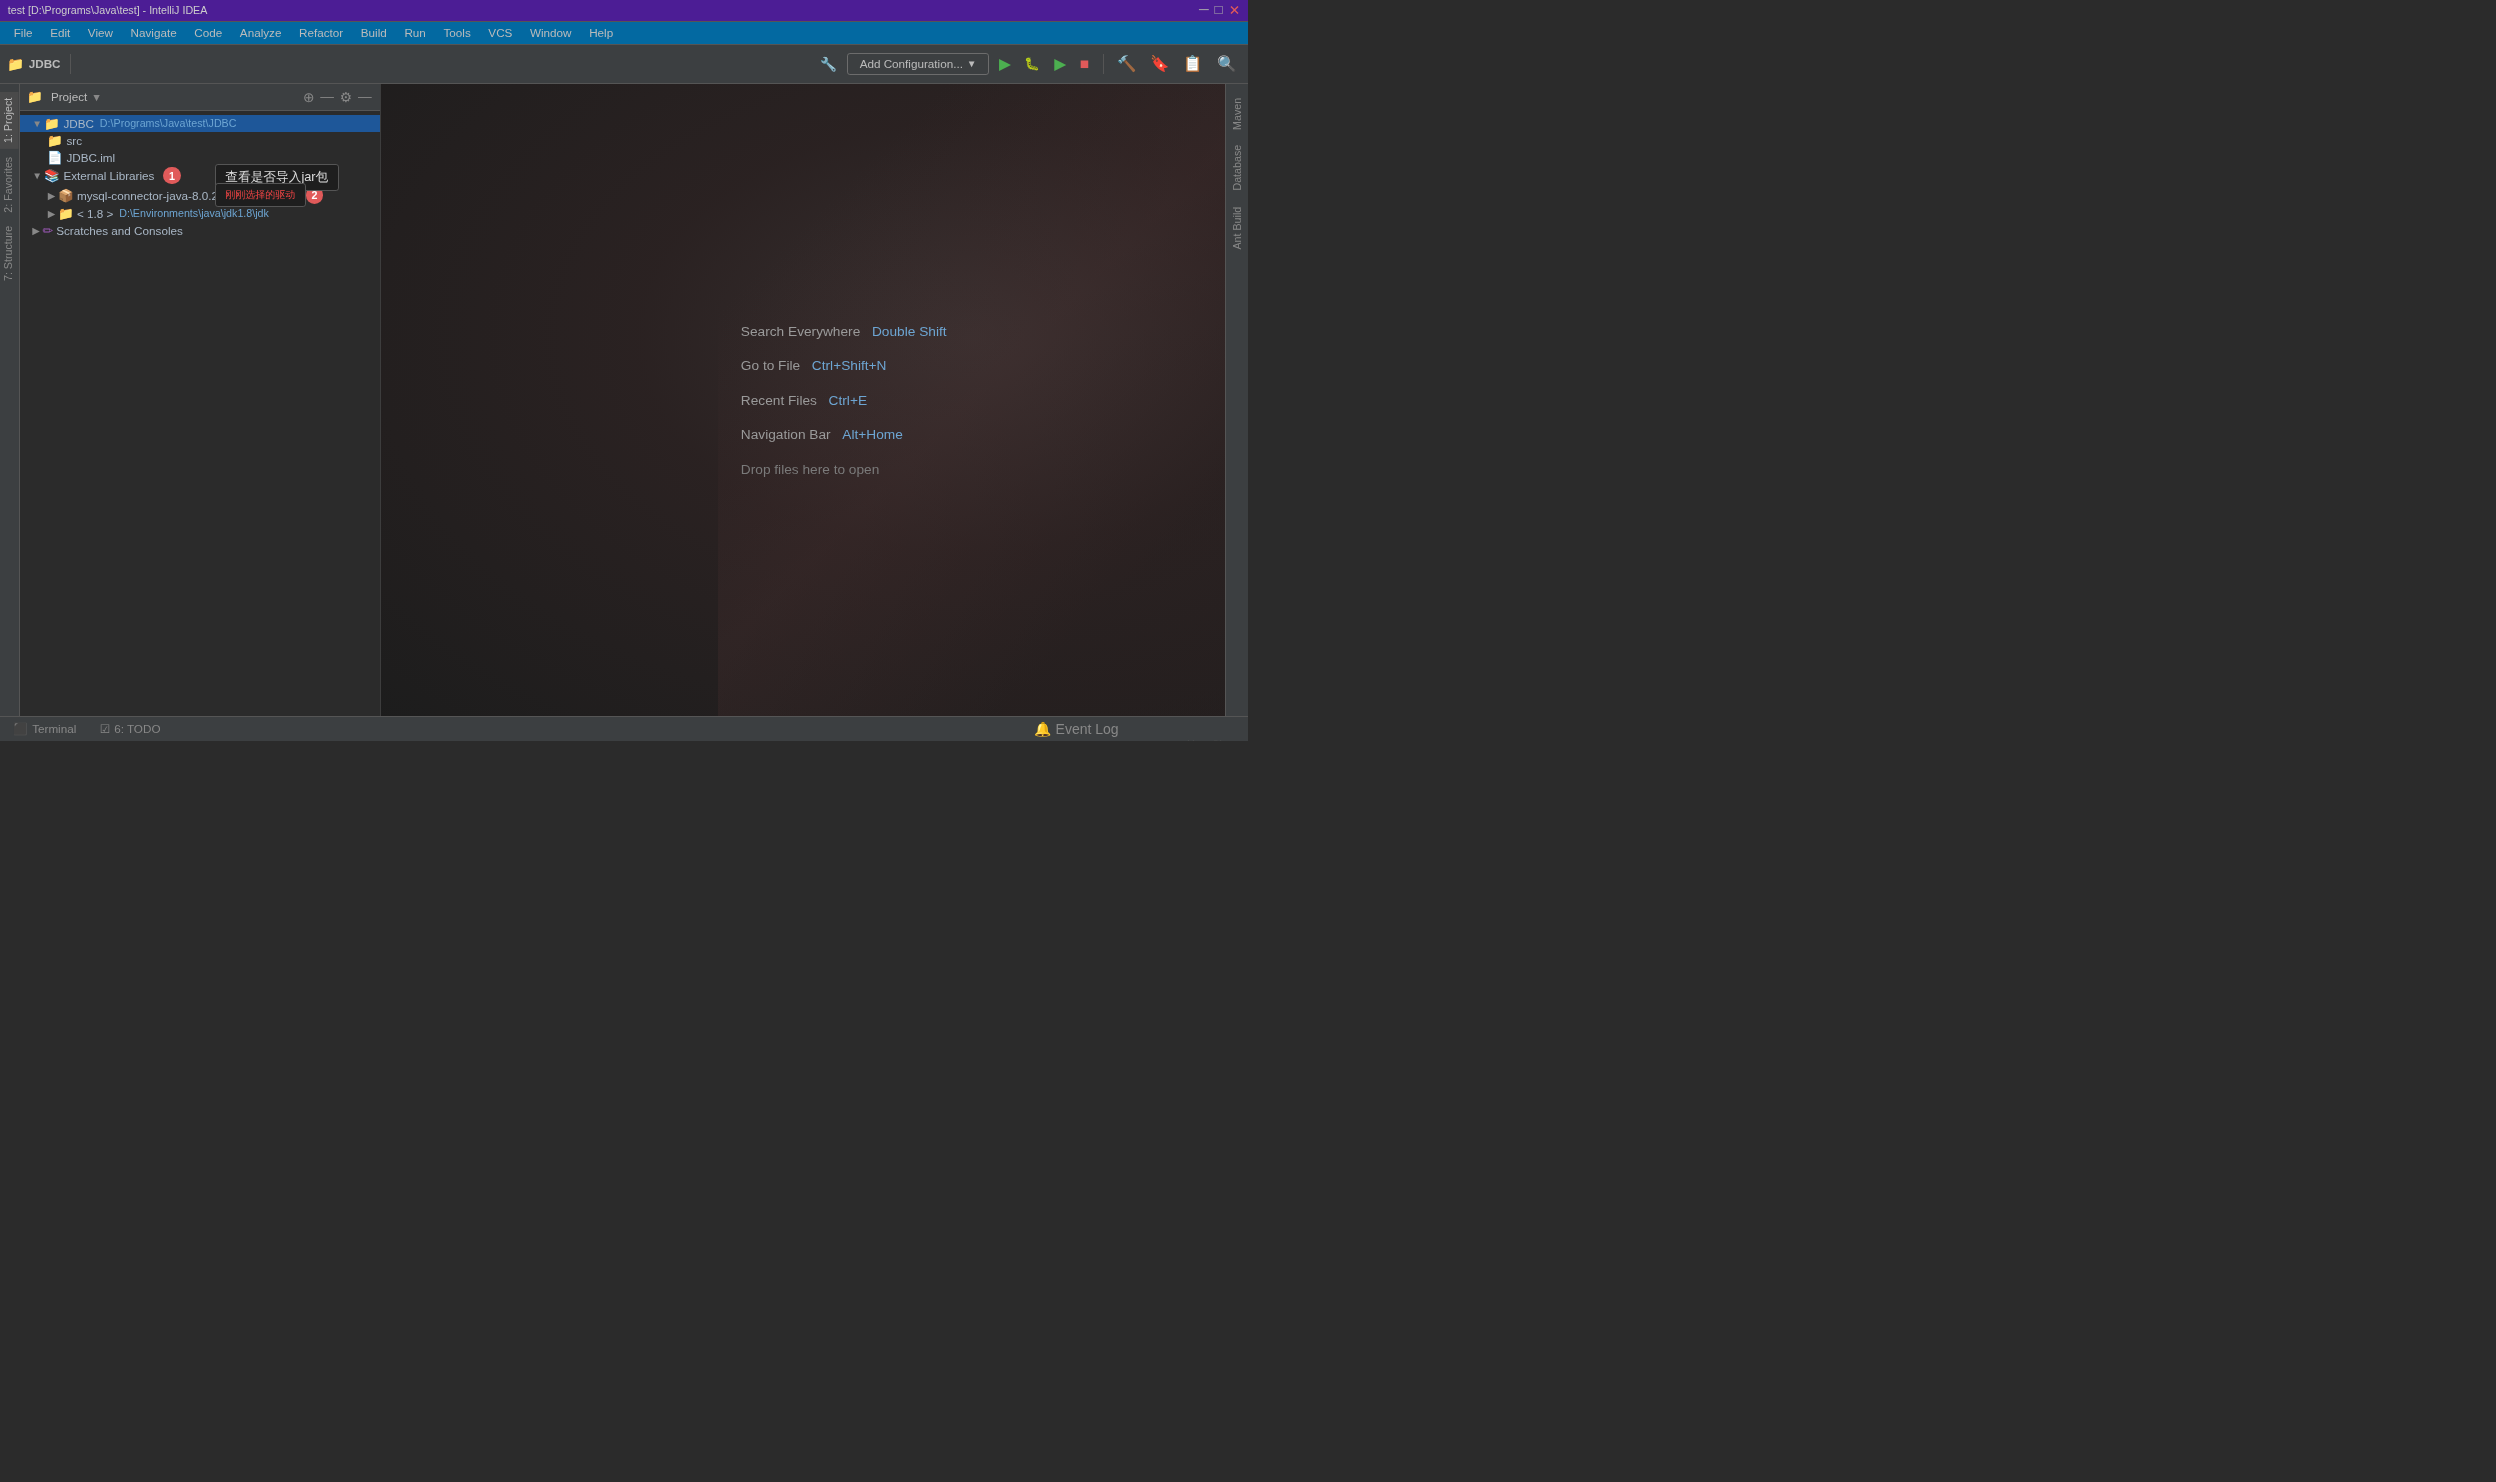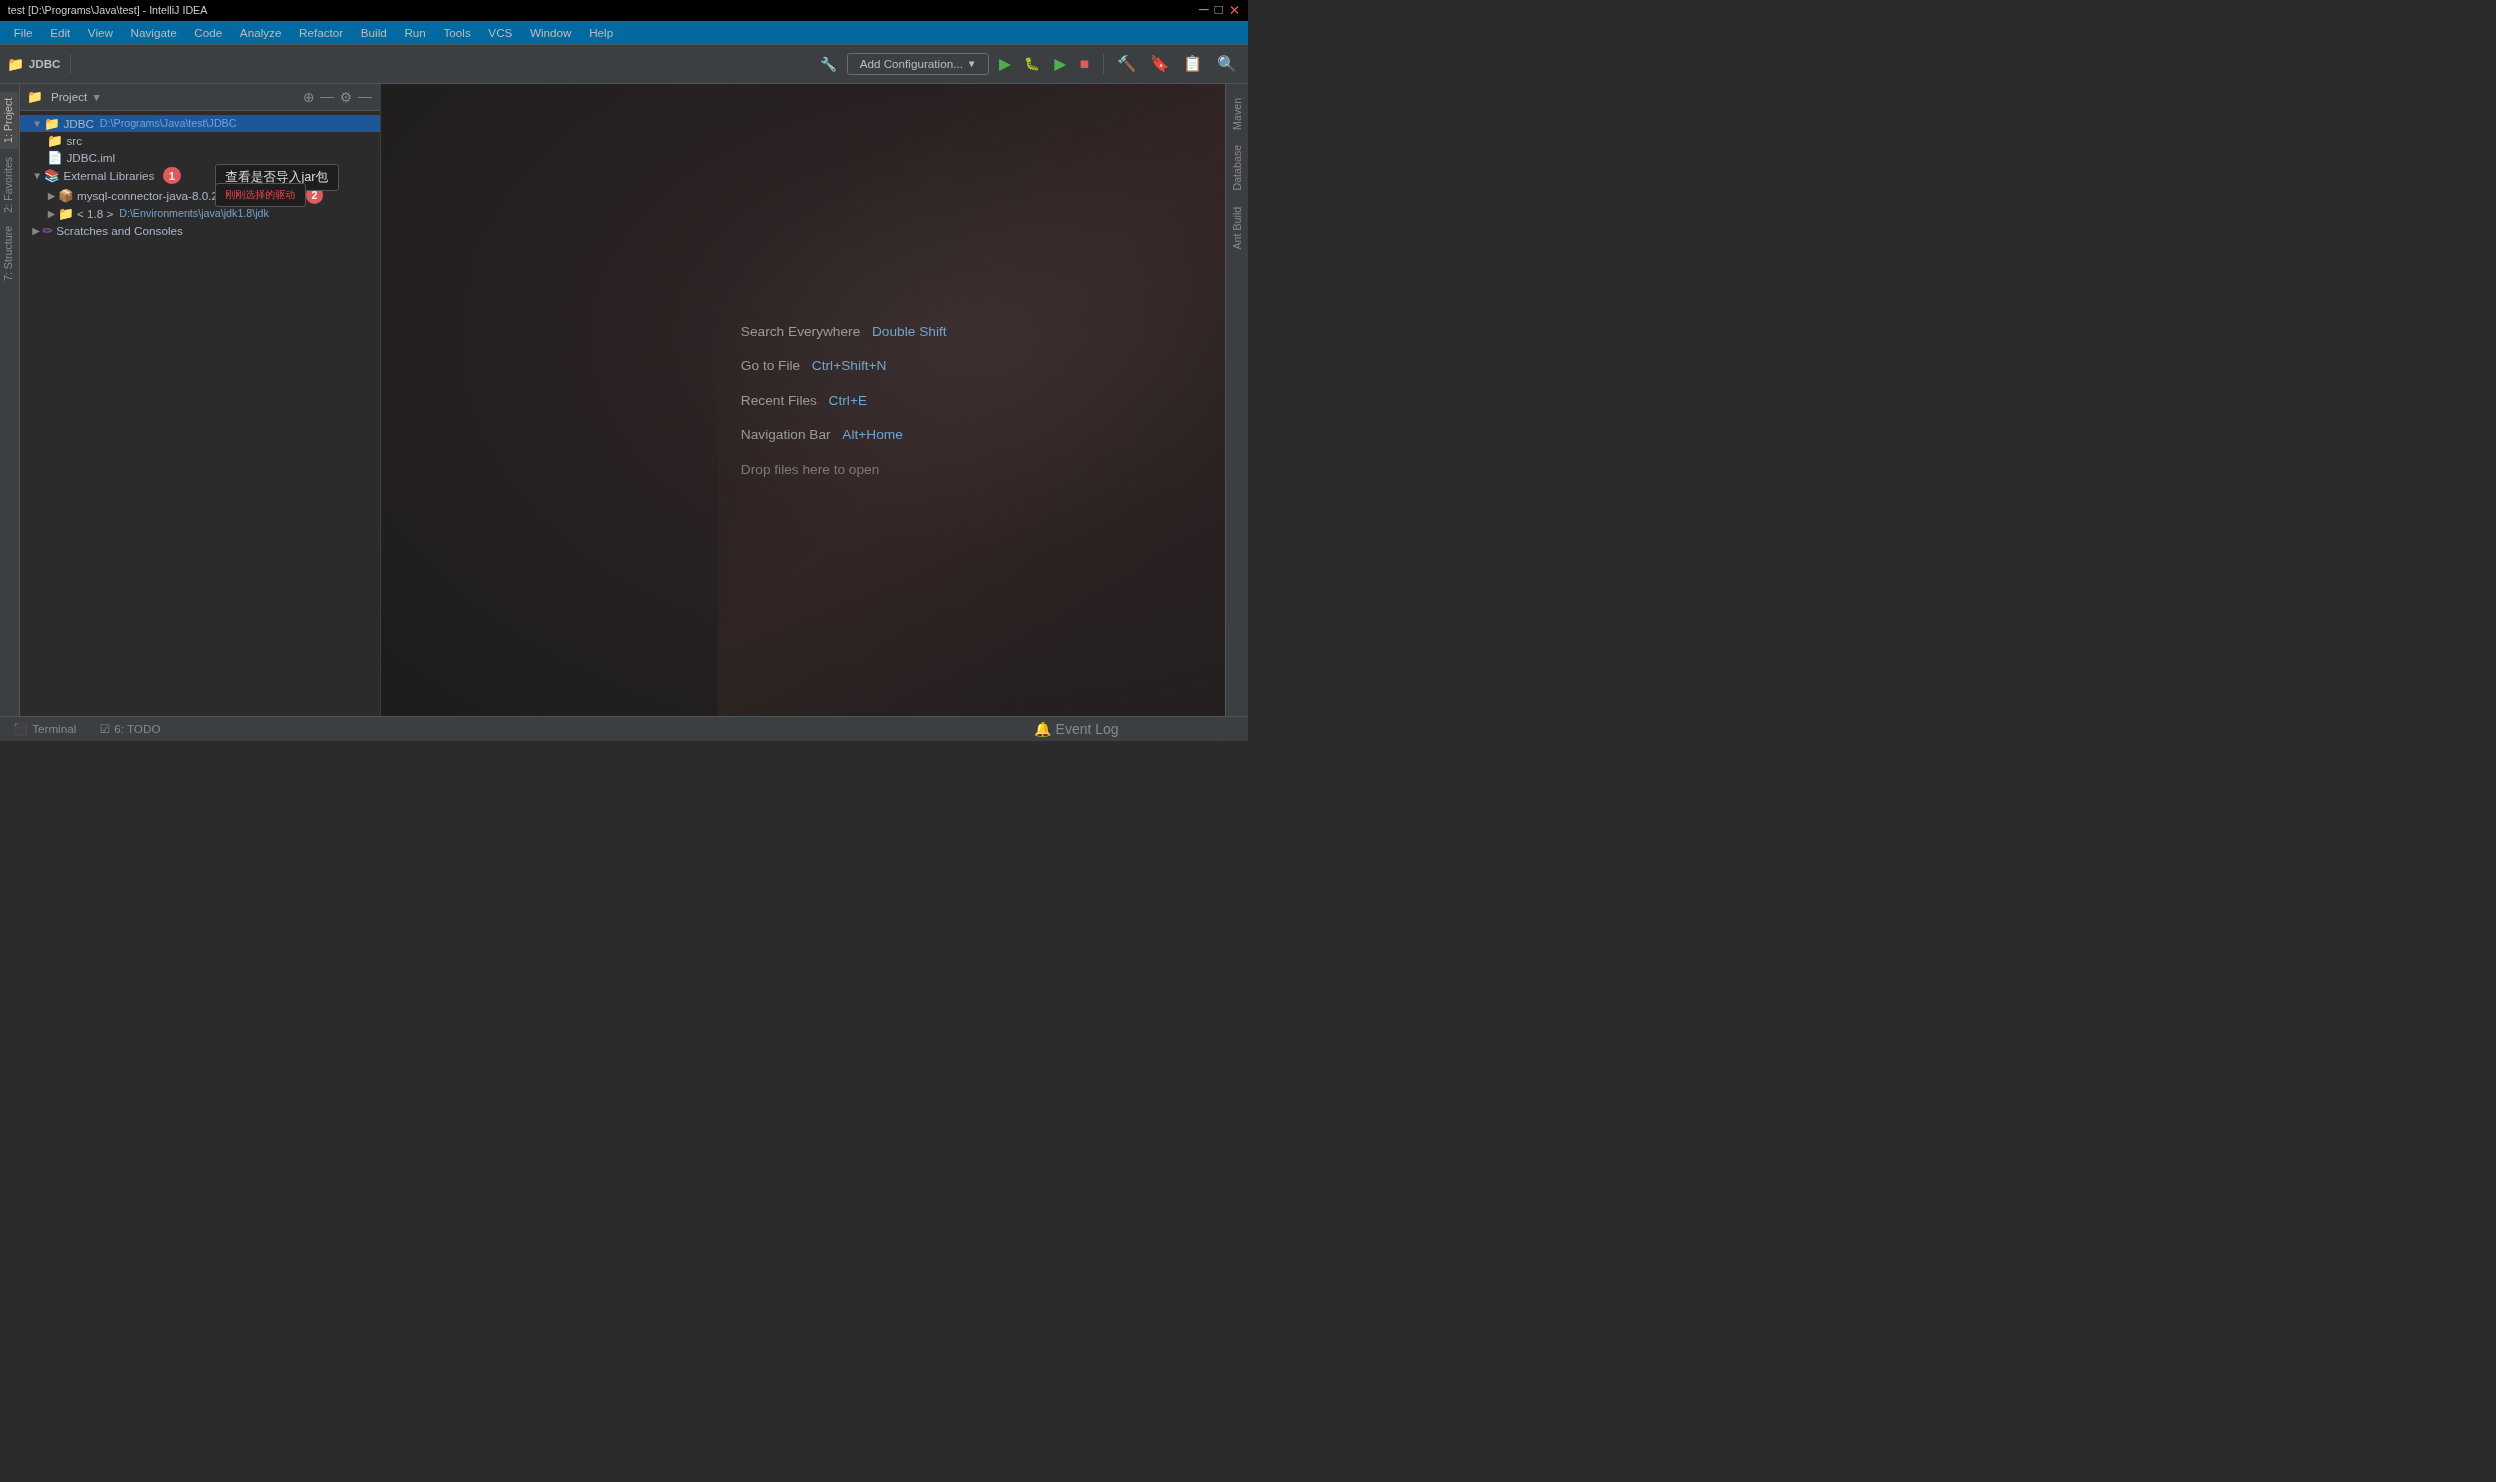--- a/index.html
+++ b/index.html
@@ -9,21 +9,21 @@
       background: #2b2b2b;
       color: #a9b7c6;
       width: 1248px;
       height: 741px;
       overflow: hidden;
       position: relative;
     }
 
     
     #title-bar {
-      background: #000000;
+      background: #4c1d95;
       height: 21.5px;
       display: flex;
       align-items: center;
       justify-content: space-between;
       padding: 0 7.8px;
       border-bottom: 1px solid #555;
     }
     #title-bar .title-text {
       font-size: 10.7px;
       color: #ccc;

